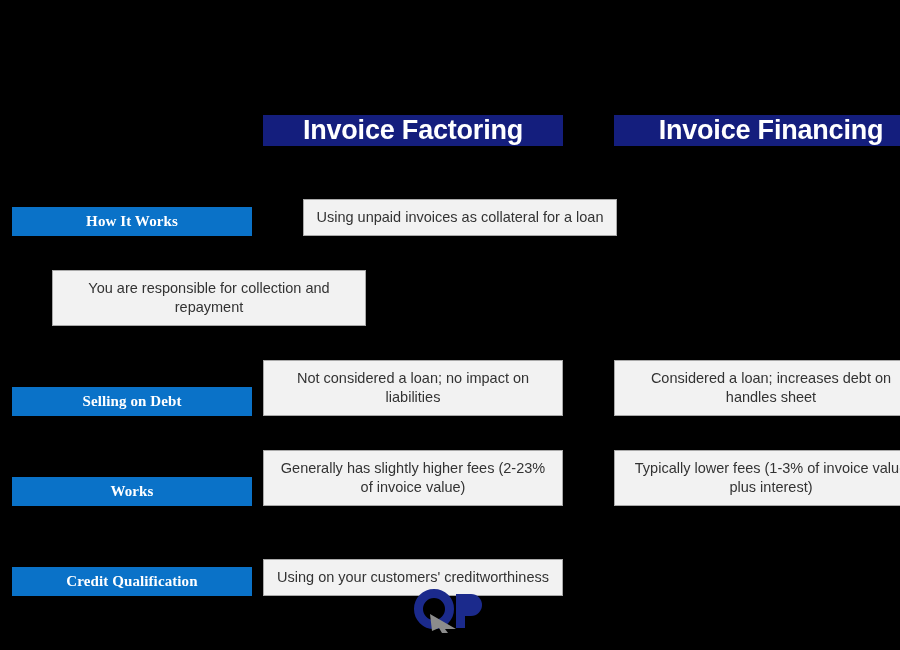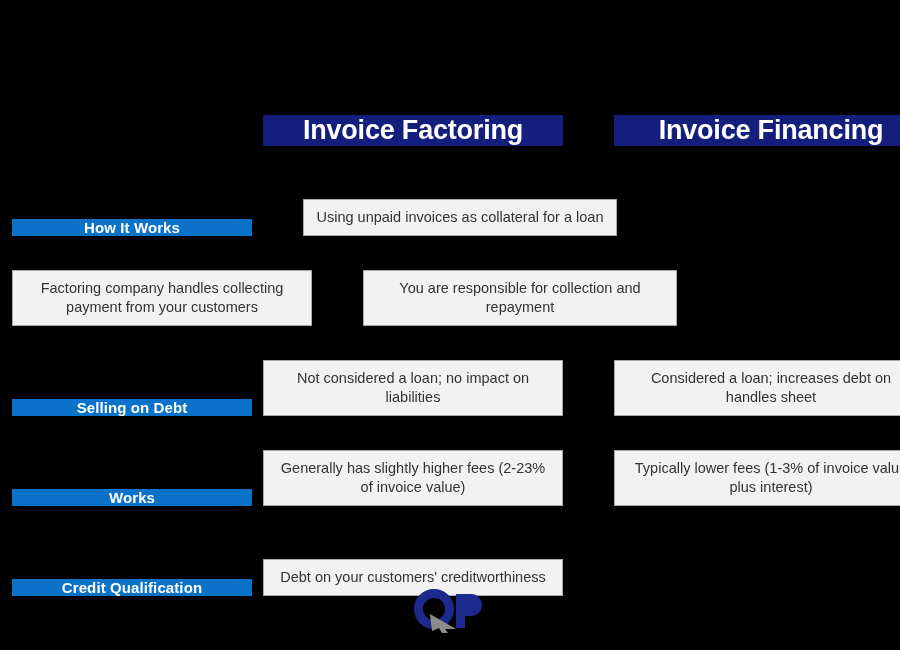--- a/index.html
+++ b/index.html
@@ -65,23 +65,24 @@
 
   .label-cell {
     background: #0A72C8;
     color: #FFFFFF;
     font-size: 15px;
     font-weight: bold;
     display: flex;
     align-items: center;
     justify-content: center;
     text-align: center;
-    padding: 0 8px;
+    padding: 6px 8px;
     box-sizing: border-box;
     letter-spacing: 0.1px;
+    font-family: Liberation Serif, serif;
   }
 
   .value-cell {
     background: #F2F2F2;
     border: 1px solid #A9A9A9;
     color: #333333;
     font-size: 14.5px;
     line-height: 1.32;
     display: flex;
     align-items: center;
@@ -119,23 +120,20 @@
     </div>
 
     <div class="table-row data-row">
       <div class="label-cell col-label">How It Works</div>
       <div class="value-cell col-b">
         <span class="cell-text">Using unpaid invoices as collateral for a loan</span>
       </div>
     </div>
 
     <div class="table-row data-row">
-      <div class="value-cell col-a">
-        <span class="cell-text">Factoring company handles collecting payment from your customers</span>
-      </div>
       <div class="value-cell col-b">
         <span class="cell-text">You are responsible for collection and repayment</span>
       </div>
     </div>
 
     <div class="table-row data-row">
       <div class="label-cell col-label">Selling on Debt</div>
       <div class="value-cell col-a">
         <span class="cell-text">Not considered a loan; no impact on liabilities</span>
       </div>
@@ -150,21 +148,21 @@
         <span class="cell-text">Generally has slightly higher fees (2-23% of invoice value)</span>
       </div>
       <div class="value-cell col-b">
         <span class="cell-text">Typically lower fees (1-3% of invoice value plus interest)</span>
       </div>
     </div>
 
     <div class="table-row data-row">
       <div class="label-cell col-label">Credit Qualification</div>
       <div class="value-cell col-a">
-        <span class="cell-text">Debt on your customers' creditworthiness</span>
+        <span class="cell-text">Using on your customers' creditworthiness</span>
       </div>
     </div>
 
   </div>
 
   <div class="brand-logo">
     <svg width="76" height="46" viewBox="0 0 76 46">
 
       <circle cx="22" cy="21" r="15.5" fill="none" stroke="#1B2A8C" stroke-width="9"></circle>
 

